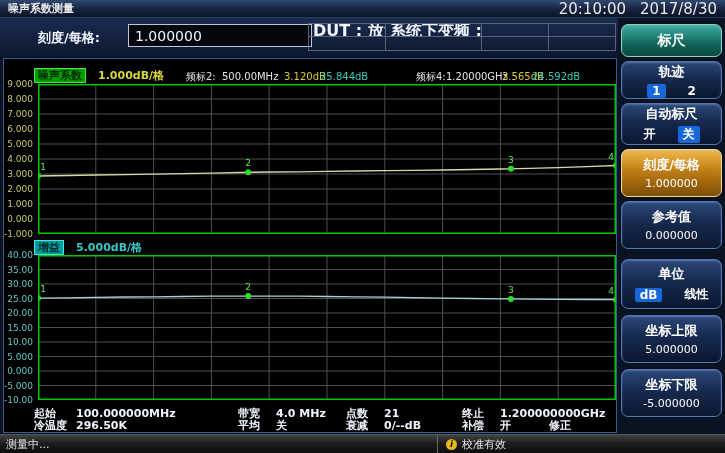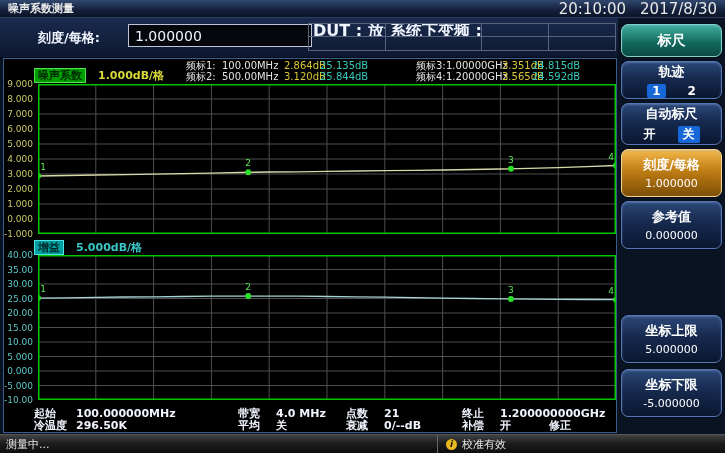--- a/index.html
+++ b/index.html
@@ -100,30 +100,20 @@
       <div class="cell toprow"></div>
       <div class="cell first"></div>
       <div class="cell"></div>
       <div class="cell"></div>
       <div class="cell"></div>
     </div>
   </div>
 
   <div class="main-panel">
 
-    <div class="mkrow" style="top:1px">
-      <span class="mk-label c1">频标1:</span>
-      <span class="mk-freq c2">100.00MHz</span>
-      <span class="mk-nf c3">2.864dB</span>
-      <span class="mk-gain c4">25.135dB</span>
-      <span class="mk-label c5">频标3:</span>
-      <span class="mk-freq c6">1.00000GHz</span>
-      <span class="mk-nf c7">3.351dB</span>
-      <span class="mk-gain c8">24.815dB</span>
-    </div>
     <div class="mkrow" style="top:12px">
       <span class="mk-label c1">频标2:</span>
       <span class="mk-freq c2">500.00MHz</span>
       <span class="mk-nf c3">3.120dB</span>
       <span class="mk-gain c4">25.844dB</span>
       <span class="mk-label c5">频标4:</span>
       <span class="mk-freq c6">1.20000GHz</span>
       <span class="mk-nf c7">3.565dB</span>
       <span class="mk-gain c8">24.592dB</span>
     </div>
@@ -278,20 +268,27 @@
   <div class="sbtn sbtn-scale" style="top:149px;height:48px">
     <span>刻度/每格</span>
     <span class="val">1.000000</span>
   </div>
 
   <div class="sbtn" style="top:201px;height:48px">
     <span>参考值</span>
     <span class="val">0.000000</span>
   </div>
 
+  <div class="sbtn" style="top:259px;height:50px">
+    <span>单位</span>
+    <span class="opts">
+      <span class="hl">dB</span>
+      <span>线性</span>
+    </span>
+  </div>
 
   <div class="sbtn" style="top:315px;height:48px">
     <span>坐标上限</span>
     <span class="val">5.000000</span>
   </div>
 
   <div class="sbtn" style="top:369px;height:48px">
     <span>坐标下限</span>
     <span class="val">-5.000000</span>
   </div>

